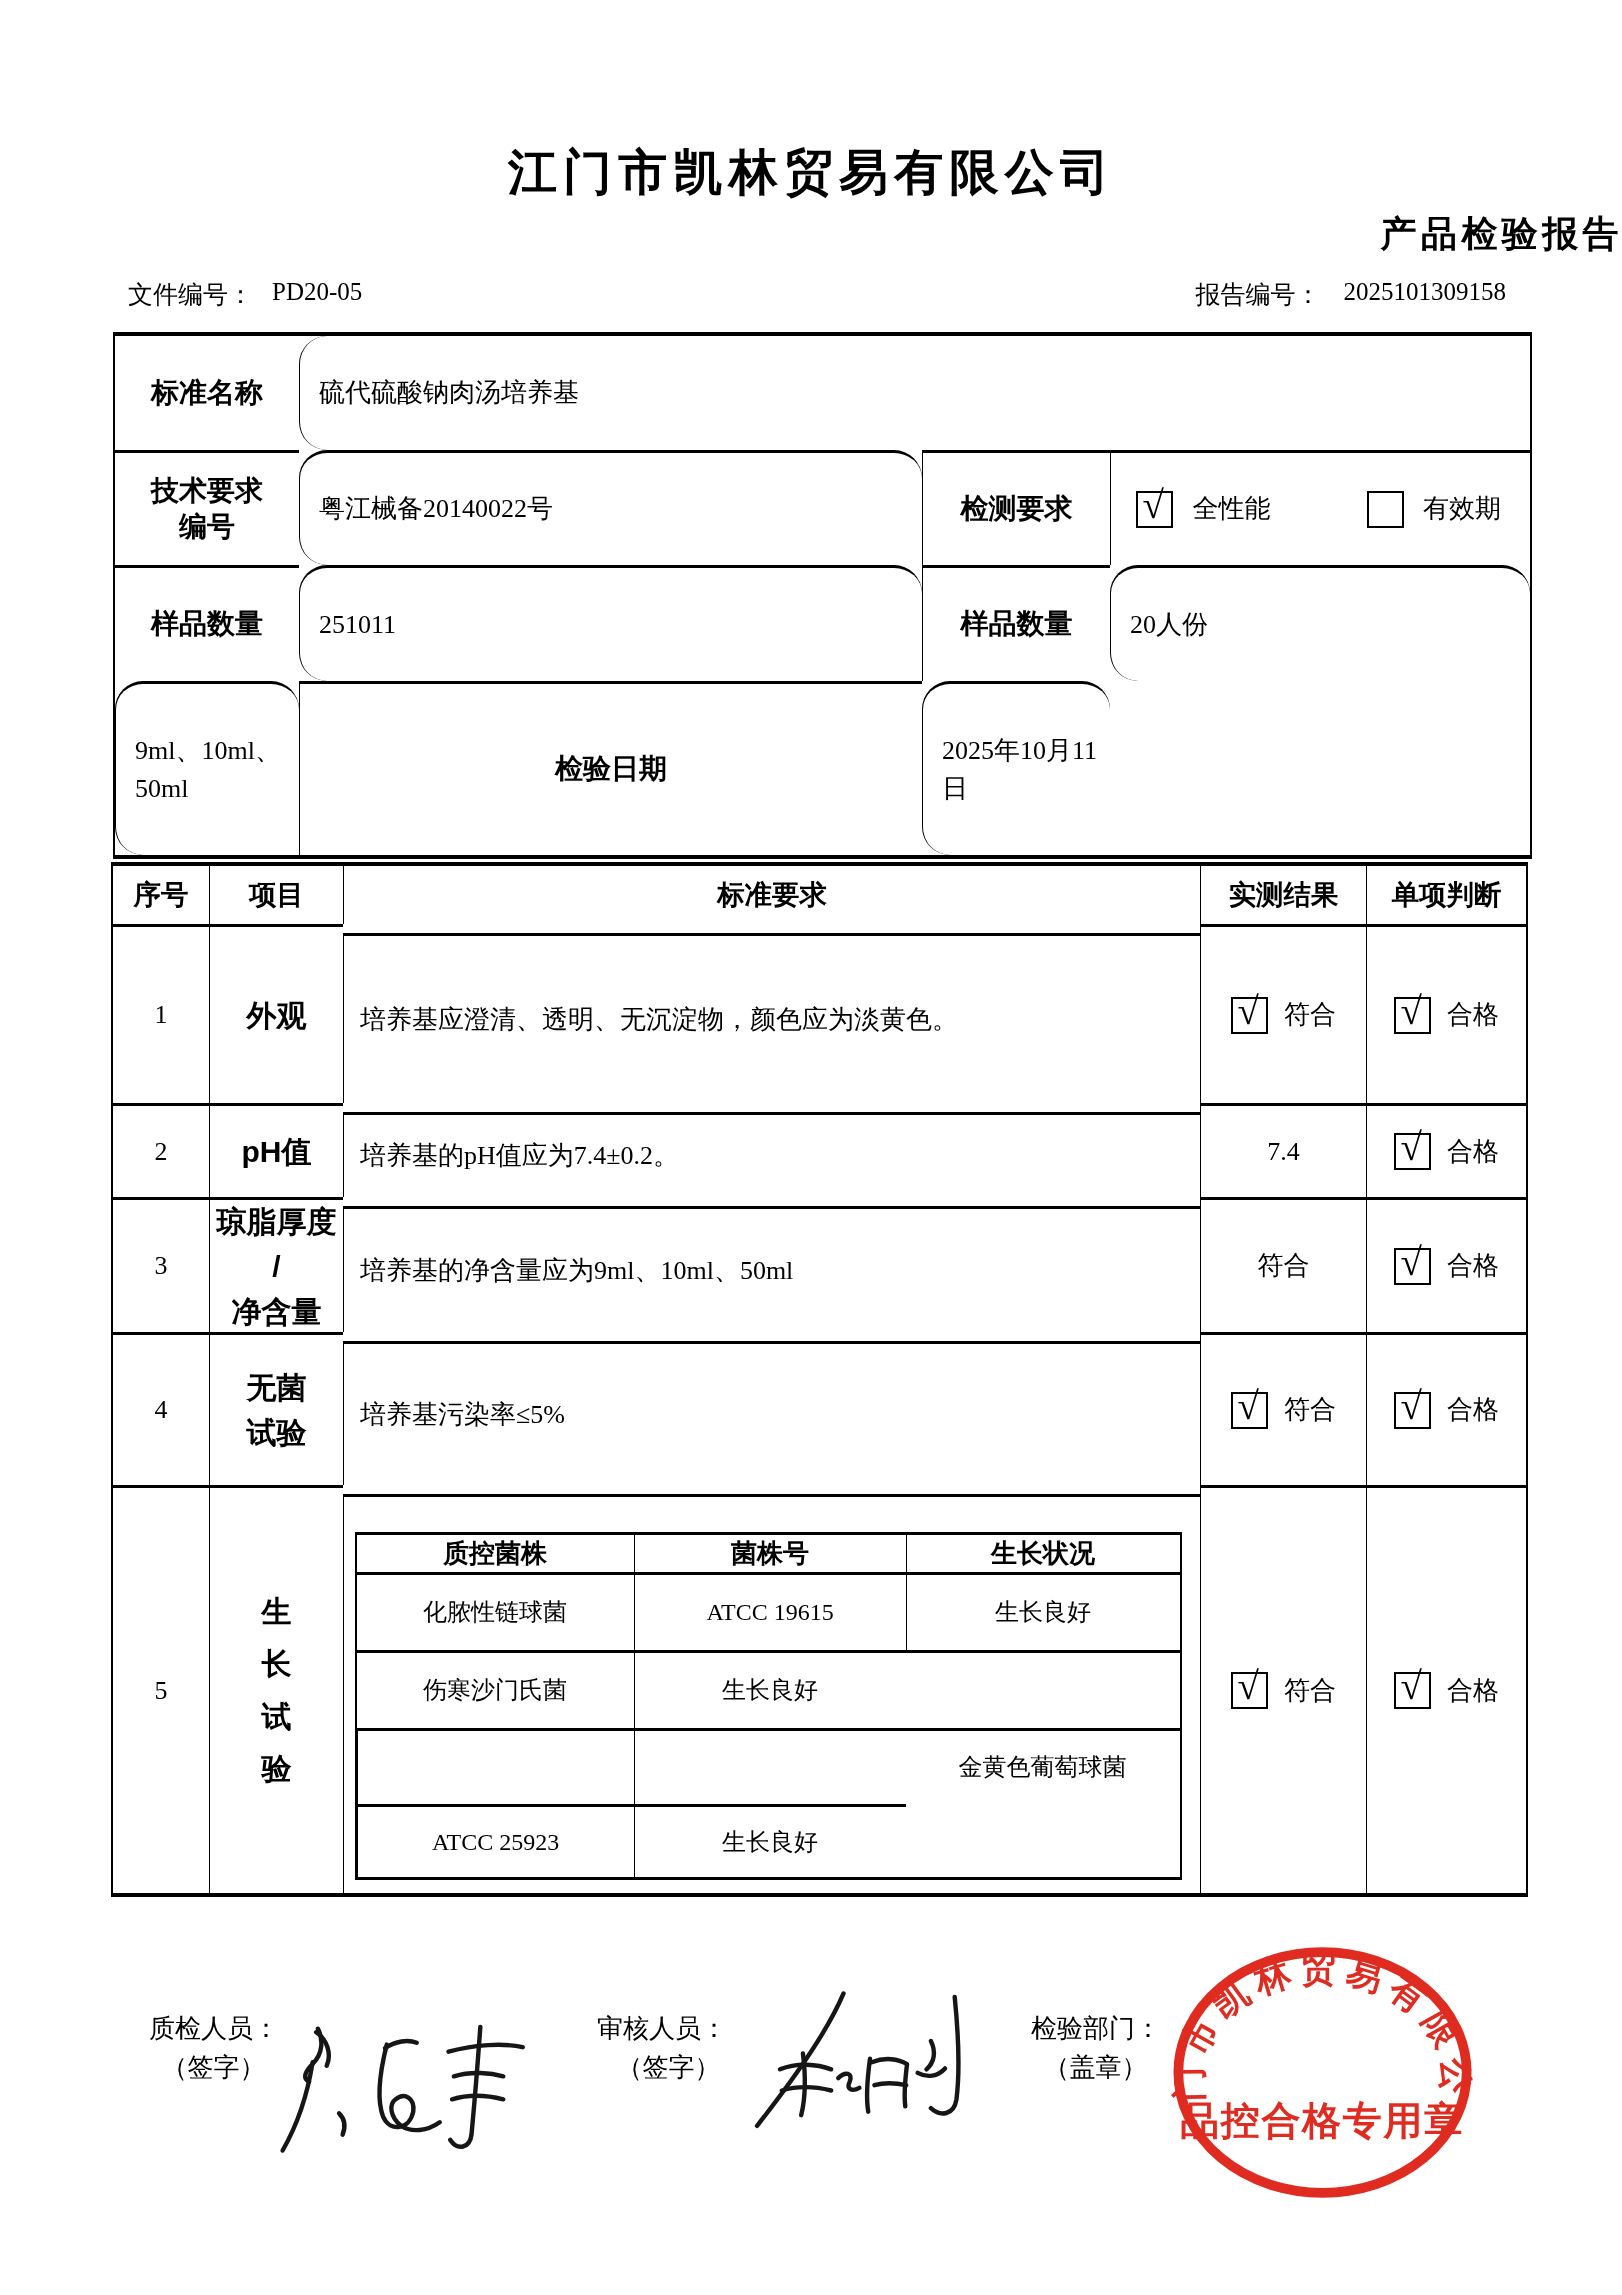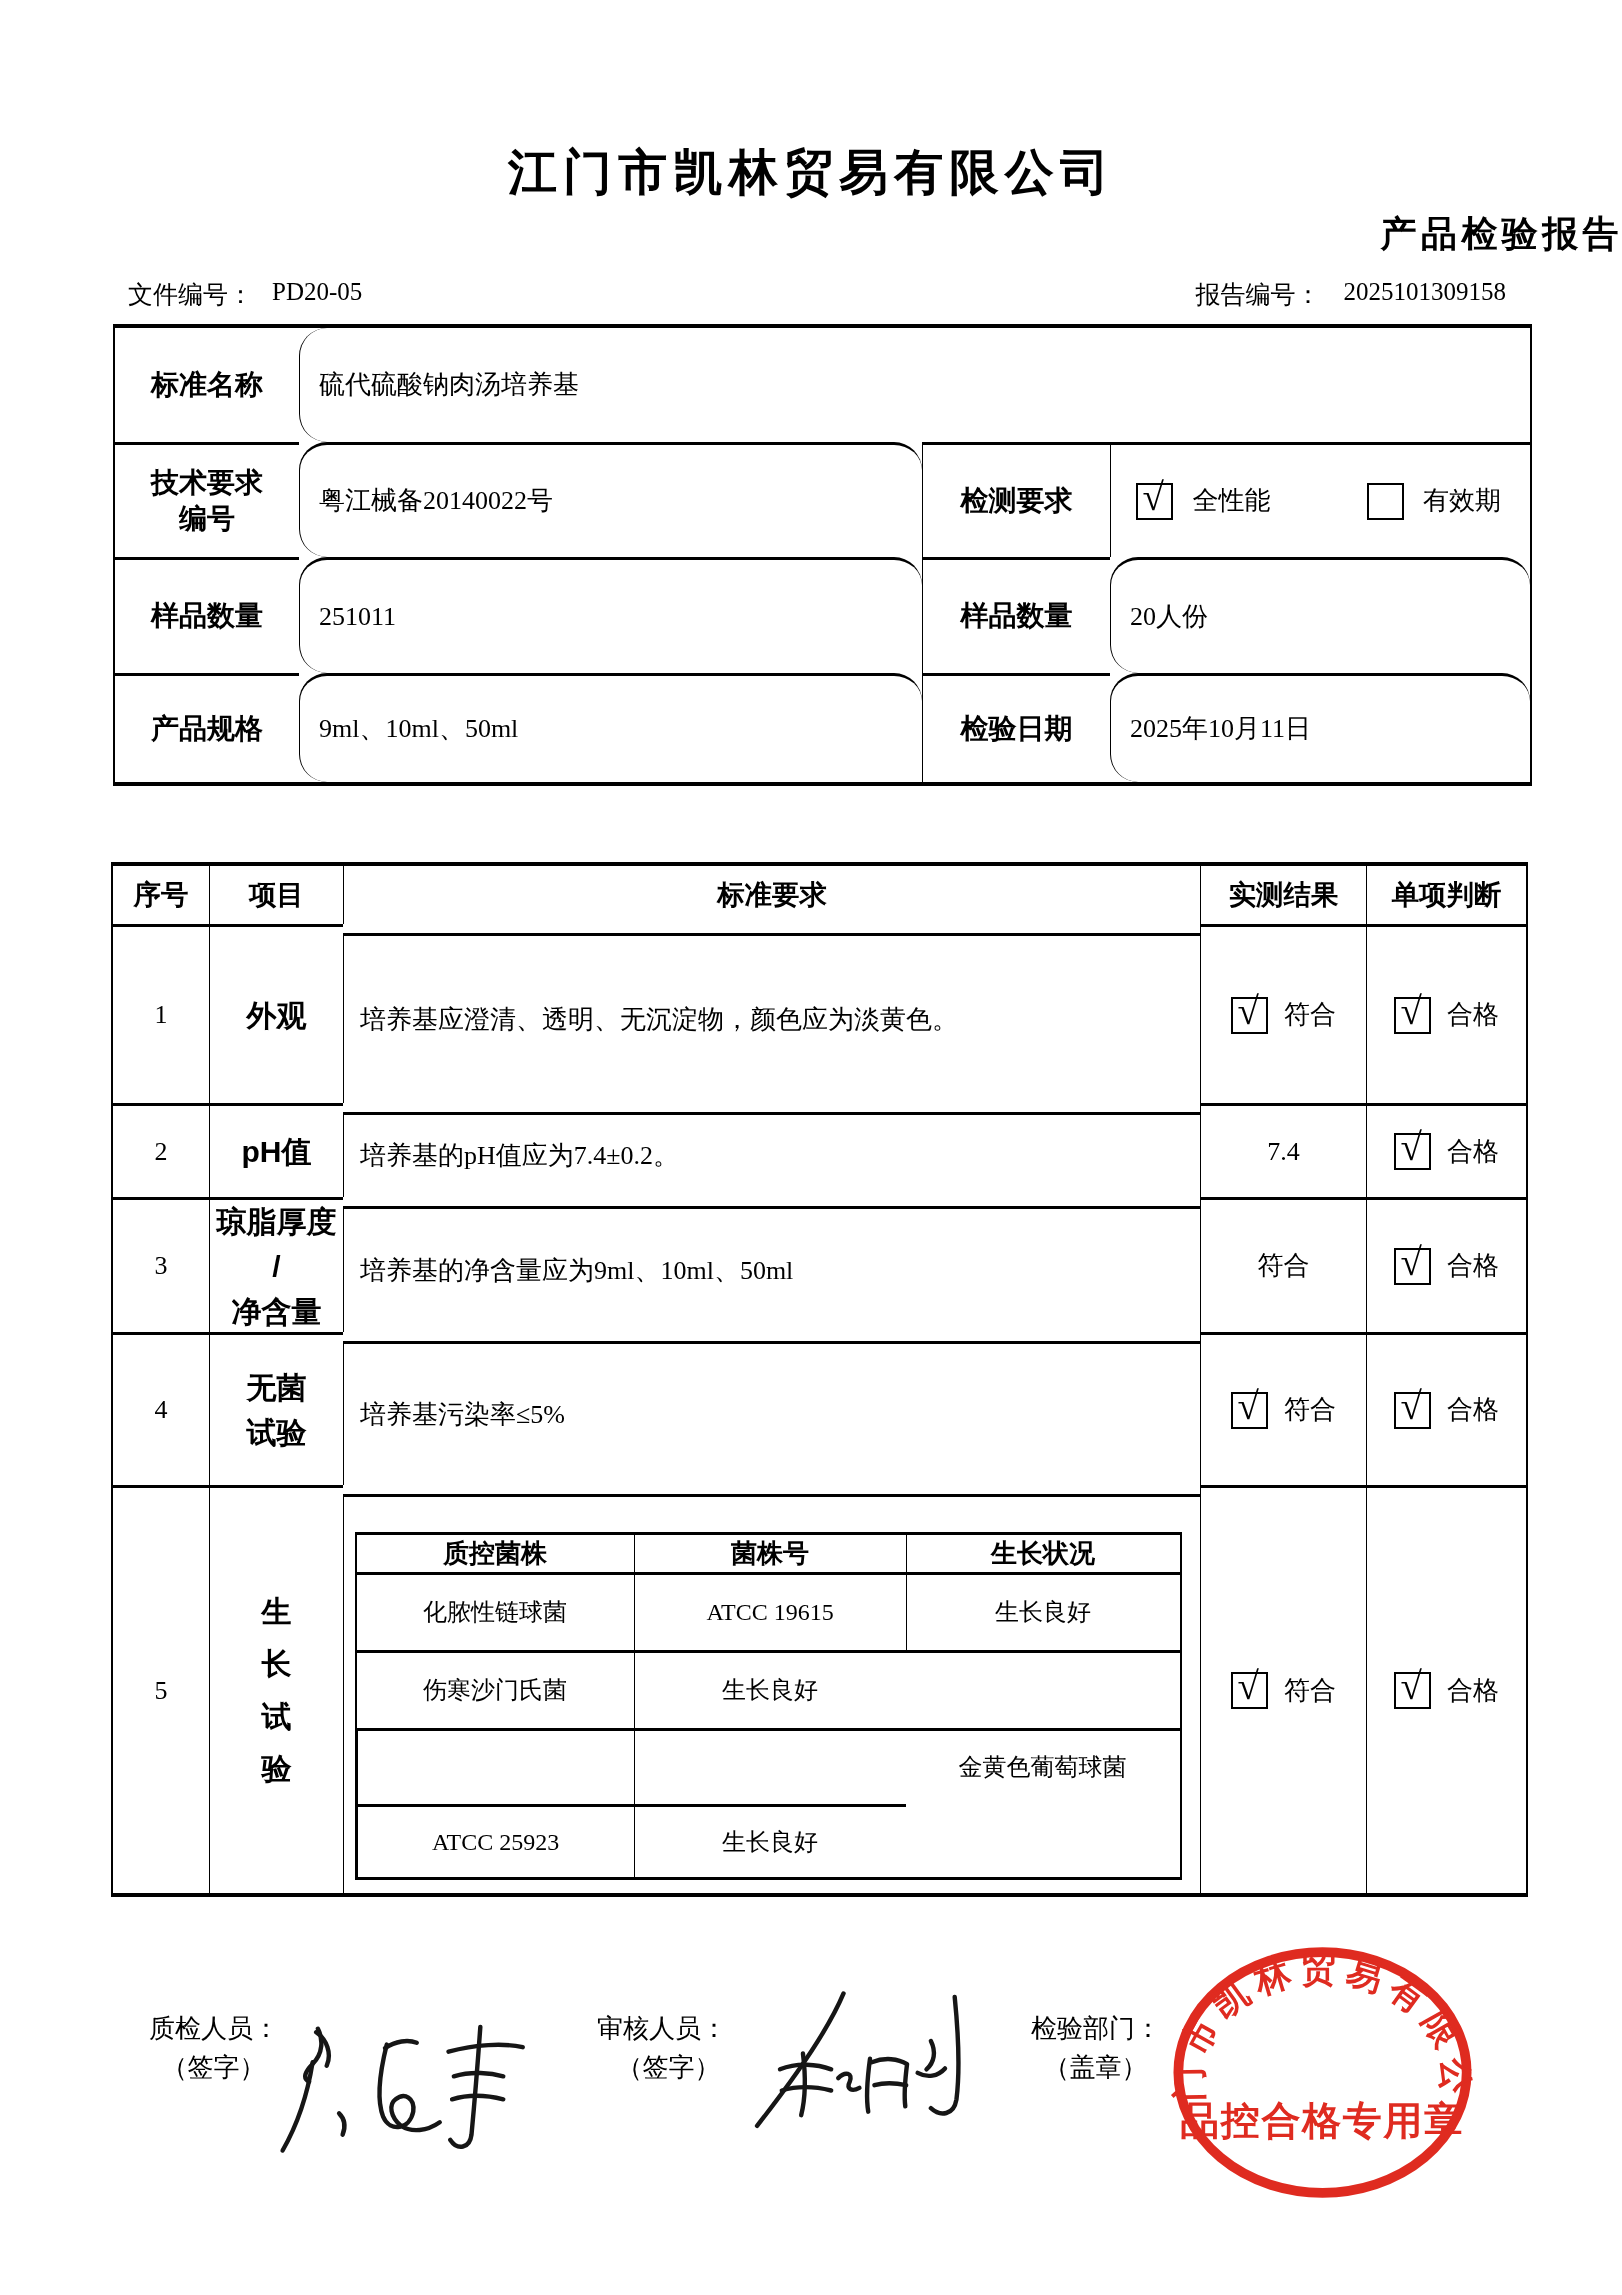--- a/index.html
+++ b/index.html
@@ -41,21 +41,21 @@
   .bt{border-top:3.5px solid var(--ink);}
   .lab-cell{
     justify-content:center;text-align:center;
     font-family:"Liberation Sans","DejaVu Sans",sans-serif;
     font-weight:bold;font-size:28px;line-height:1.3;
   }
   .val-cell{padding-left:19px;border-radius:28px;}
 
   
   .t1{
-    position:absolute;left:113px;top:324px;width:1419px;height:462px;
+    position:absolute;left:113px;top:332px;width:1419px;height:527px;
     box-sizing:border-box;
     border-top:4.4px solid var(--ink);border-bottom:4.4px solid var(--ink);
     border-left:2.7px solid var(--ink);border-right:2.7px solid var(--ink);
     display:grid;
     grid-template-columns:184px 623px 188px 1fr;
     grid-template-rows:114px 115px 116px 1fr;
   }
   .span3{grid-column:span 3;}
   .wrap4{display:inline-block;width:4.2em;text-align:center;}
   .opts{display:flex;align-items:center;gap:19.5px;padding-left:25px;}
@@ -155,21 +155,20 @@
       <span class="opt-gap"></span>
       <span class="cb"></span>
       <span>有效期</span>
     </div>
 
     <div class="cell lab-cell bt">样品数量</div>
     <div class="cell val-cell bl bt">251011</div>
     <div class="cell lab-cell bl bt">样品数量</div>
     <div class="cell val-cell bl bt">20人份</div>
 
-    <div class="cell lab-cell bt">产品规格</div>
     <div class="cell val-cell bl bt">9ml、10ml、50ml</div>
     <div class="cell lab-cell bl bt">检验日期</div>
     <div class="cell val-cell bl bt">2025年10月11日</div>
   </div>
 
   <div class="t2">
 
     <div class="cell hdr">序号</div>
     <div class="cell hdr bl">项目</div>
     <div class="cell hdr bl">标准要求</div>

